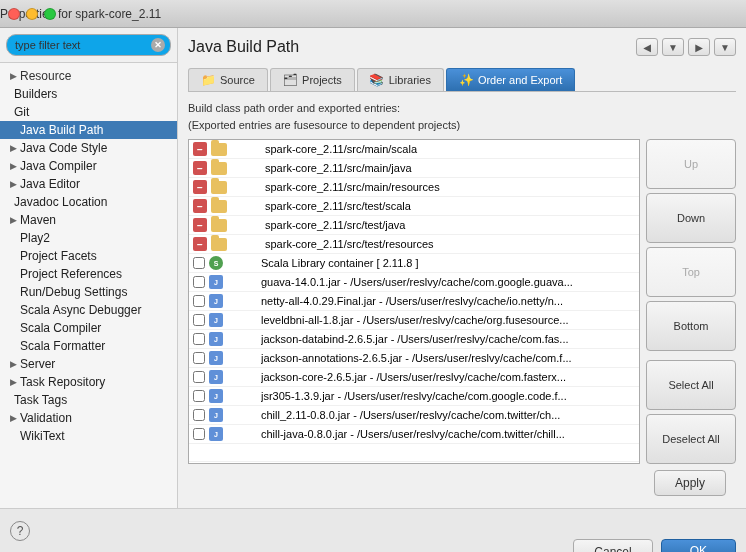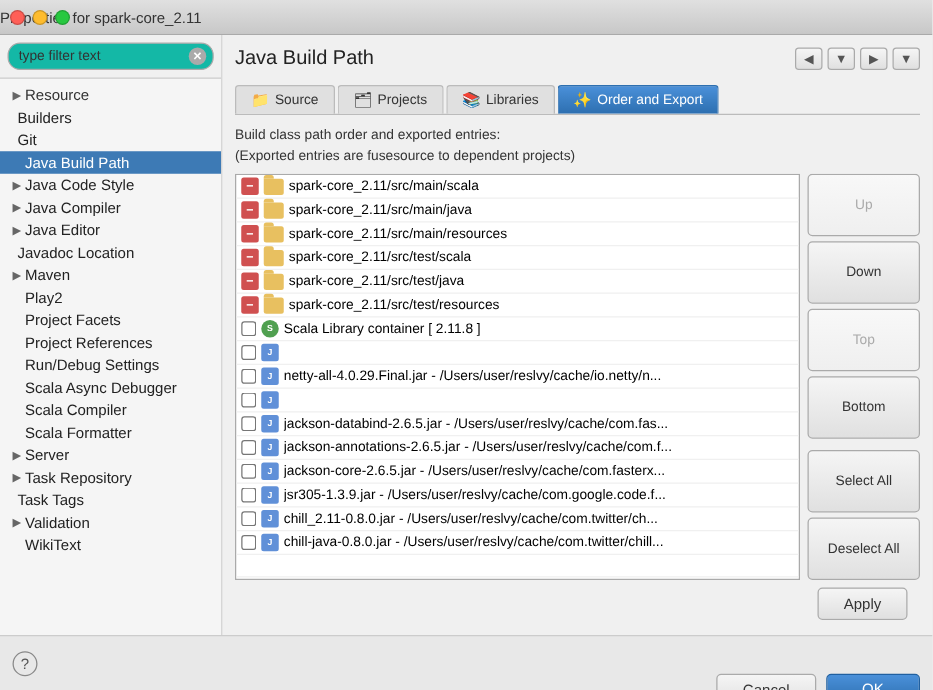--- a/index.html
+++ b/index.html
@@ -61,21 +61,21 @@
       background: #f0f0f0;
       border-bottom: 1px solid #ccc;
     }
     .search-box {
       width: 100%;
       height: 22px;
       border: 1px solid #aaa;
       border-radius: 10px;
       padding: 0 8px 0 8px;
       font-size: 11px;
-      background: #14b8a6;
+      background: #0ea5e9;
       outline: none;
       color: #333;
     }
     .search-wrap {
       position: relative;
     }
     .search-clear {
       position: absolute;
       right: 6px;
       top: 50%;
@@ -253,20 +253,21 @@
       font-size: 7px;
       font-weight: bold;
       flex-shrink: 0;
     }
     .entry-label {
       font-size: 11px;
       overflow: hidden;
       text-overflow: ellipsis;
       white-space: nowrap;
       flex: 1;
+      margin-left: 34px;
     }
     .side-buttons {
       display: flex;
       flex-direction: column;
       gap: 4px;
       width: 90px;
     }
     .side-btn {
       padding: 18px 8px;
       font-size: 11px;
@@ -547,29 +548,31 @@
         </div>
 
         <div class="entry-item">
           <input type="checkbox" class="entry-checkbox" style="">
           <div class="lib-icon">S</div>
           <span class="entry-label">Scala Library container [ 2.11.8 ]</span>
         </div>
         <div class="entry-item">
           <input type="checkbox" class="entry-checkbox" style="">
           <div class="jar-icon">J</div>
+          <span class="entry-label">guava-14.0.1.jar - /Users/user/reslvy/cache/com.google.guava...</span>
         </div>
         <div class="entry-item">
           <input type="checkbox" class="entry-checkbox" style="">
           <div class="jar-icon">J</div>
           <span class="entry-label">netty-all-4.0.29.Final.jar - /Users/user/reslvy/cache/io.netty/n...</span>
         </div>
         <div class="entry-item">
           <input type="checkbox" class="entry-checkbox" style="">
           <div class="jar-icon">J</div>
+          <span class="entry-label">leveldbni-all-1.8.jar - /Users/user/reslvy/cache/org.fusesource...</span>
         </div>
         <div class="entry-item">
           <input type="checkbox" class="entry-checkbox" style="">
           <div class="jar-icon">J</div>
           <span class="entry-label">jackson-databind-2.6.5.jar - /Users/user/reslvy/cache/com.fas...</span>
         </div>
         <div class="entry-item">
           <input type="checkbox" class="entry-checkbox" style="">
           <div class="jar-icon">J</div>
           <span class="entry-label">jackson-annotations-2.6.5.jar - /Users/user/reslvy/cache/com.f...</span>

